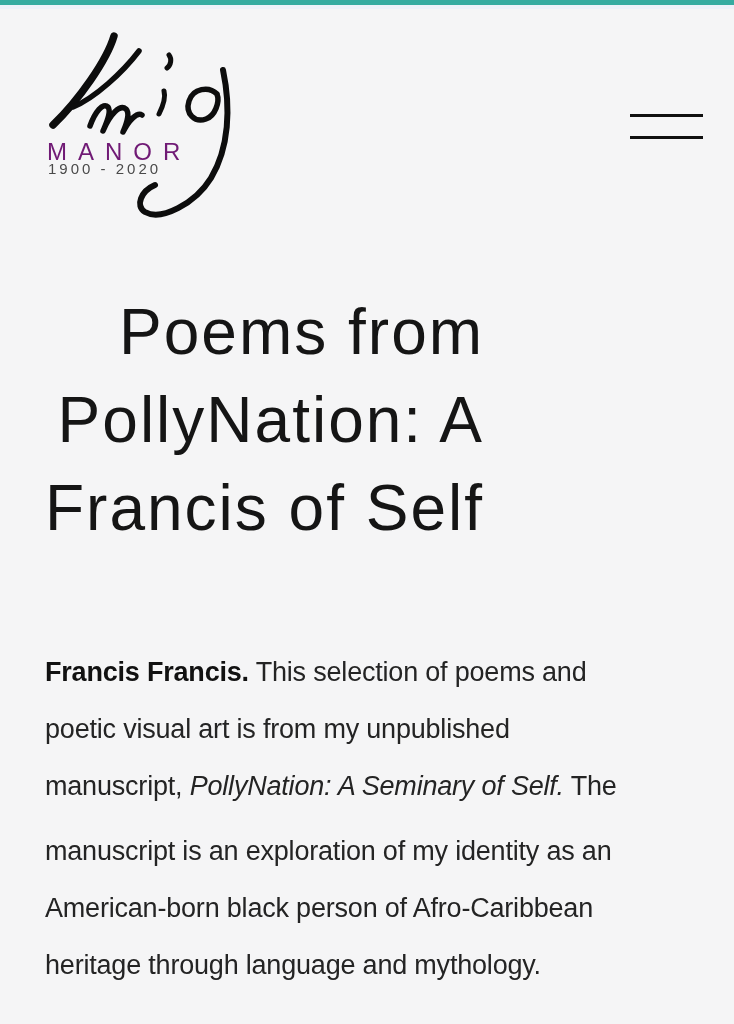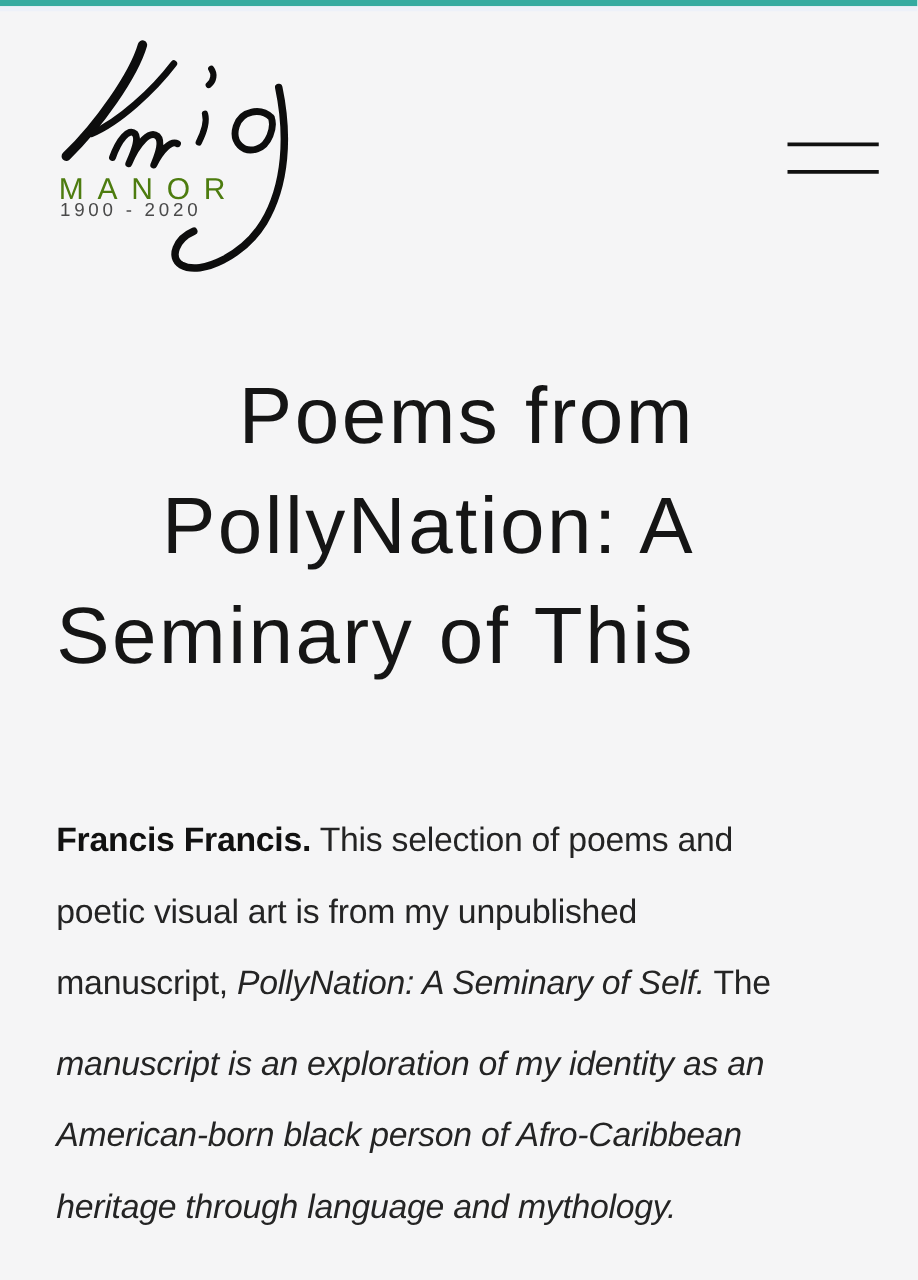--- a/index.html
+++ b/index.html
@@ -38,21 +38,21 @@
     position: absolute;
     left: 0; top: 0;
   }
   .logo-manor {
     position: absolute;
     left: 2px; top: 108px;
     font-size: 24px;
     font-weight: 500;
     letter-spacing: 11px;
     line-height: 1.3;
-    color: #4d7c0f;
+    color: #701a75;
     white-space: nowrap;
   }
   .logo-years {
     position: absolute;
     left: 3px; top: 131px;
     font-size: 15px;
     font-weight: 400;
     letter-spacing: 3px;
     line-height: 1.3;
     color: #4a4a4a;
@@ -99,21 +99,20 @@
     font-size: 27px;
     line-height: 57px;
     letter-spacing: -0.2px;
     color: #242424;
   }
   .intro .p-line {
     white-space: nowrap;
   }
   .intro .para2 {
     margin-top: 8px;
-    font-style: italic;
   }
   .intro .author {
     font-weight: 700;
     color: #111;
   }
   .intro .ital {
     font-style: italic;
   }
 </style>
 </head>
@@ -144,21 +143,21 @@
 </div>
 
 <button class="menu-btn" aria-label="hamburger-menu-icon">
   <span class="menu-line l1"></span>
   <span class="menu-line l2"></span>
 </button>
 
 <h1 class="page-title">
   <div class="t-line">Poems from</div>
   <div class="t-line">PollyNation: A</div>
-  <div class="t-line">Seminary of This</div>
+  <div class="t-line">Francis of Self</div>
 </h1>
 
 <div class="intro">
   <div class="para1">
     <div class="p-line"><span class="author">Francis Francis.</span><span> This selection of poems and</span></div>
     <div class="p-line">poetic visual art is from my unpublished</div>
     <div class="p-line"><span>manuscript, </span><span class="ital">PollyNation: A Seminary of Self.</span><span> The</span></div>
   </div>
   <div class="para2">
     <div class="p-line">manuscript is an exploration of my identity as an</div>

